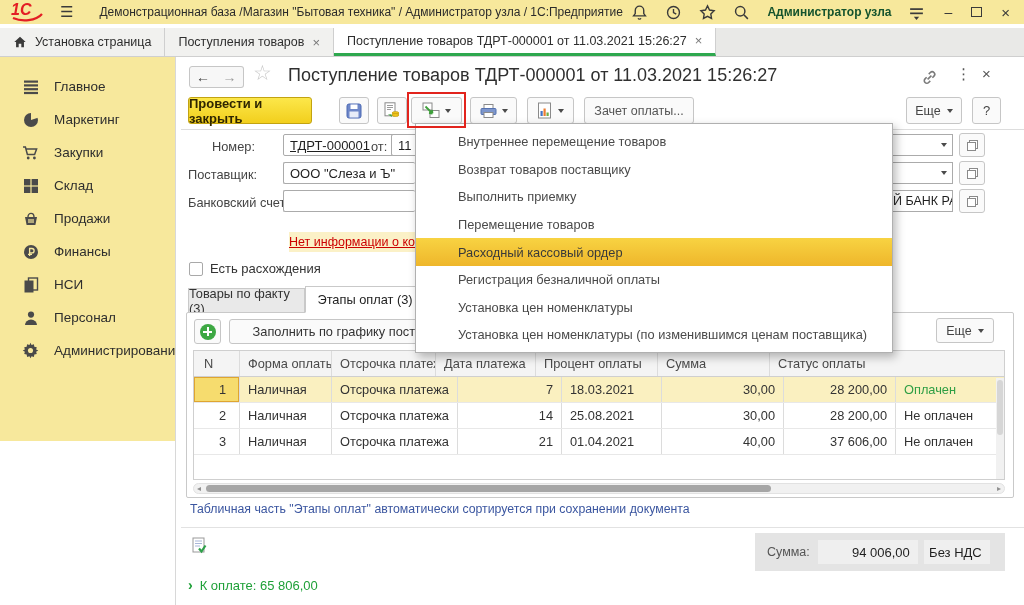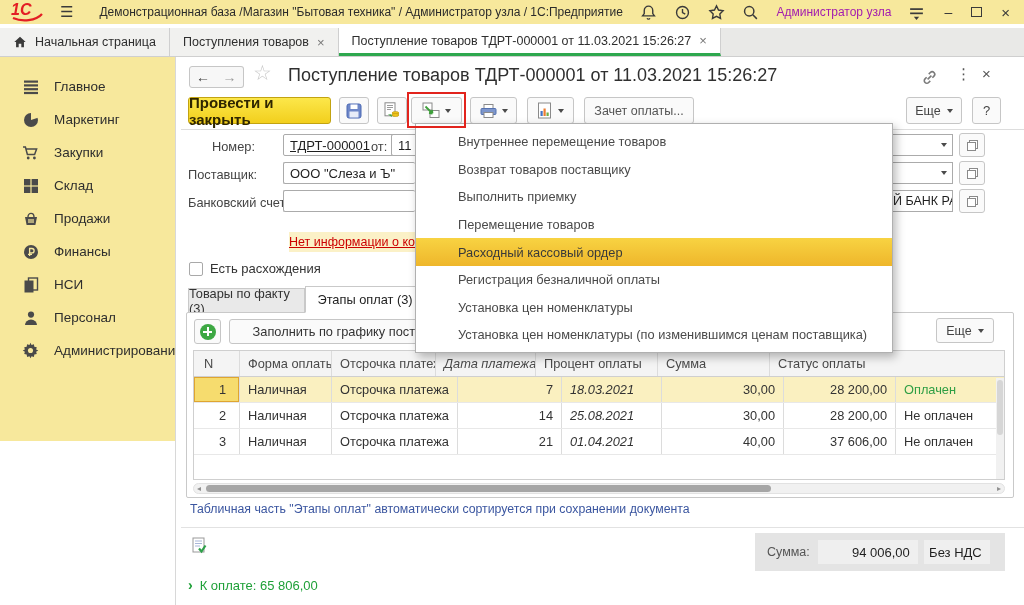--- a/index.html
+++ b/index.html
@@ -8,21 +8,21 @@
           font-family:"Liberation Sans",sans-serif;font-size:13px;color:#333;margin:0 auto;}
 
   
   .titlebar{position:absolute;left:0;top:0;width:1024px;height:24px;background:#F7E89C;
             display:flex;align-items:center;}
   .logo{margin-left:10px;}
   .burger{margin-left:16px;font-size:15px;color:#3a3a3a;cursor:pointer;}
   .win-title{margin-left:26px;font-size:12px;color:#2b2b2b;white-space:nowrap;}
   .tb-right{margin-left:auto;display:flex;align-items:center;gap:17px;margin-right:12px;}
   .tb-ic{width:17px;height:17px;display:block;cursor:pointer;}
-  .user-name{font-size:12px;color:#a21caf;white-space:nowrap;cursor:pointer;}
+  .user-name{font-size:12px;color:#14532d;white-space:nowrap;cursor:pointer;font-weight:bold;}
   .win-min{font-size:14px;color:#3a3a3a;cursor:pointer;padding:0 2px;}
   .win-max{width:11px;height:10px;border:1.5px solid #3a3a3a;display:inline-block;cursor:pointer;}
   .win-close{font-size:15px;color:#3a3a3a;cursor:pointer;padding:0 2px;}
 
   
   .tabbar{position:absolute;left:0;top:28px;width:1024px;height:29px;background:#E9E9E7;
           border-bottom:1px solid #CFCFCF;display:flex;}
   .tab{display:flex;align-items:center;gap:8px;padding:0 13px;font-size:12.5px;color:#2e2e2e;
        background:#F1F1EF;border-right:1px solid #CFCFCF;cursor:pointer;white-space:nowrap;}
   .tab .tclose{color:#777;font-size:13px;}
@@ -46,22 +46,22 @@
   .fav-star{position:absolute;left:253px;top:61px;font-size:21px;color:#C9C9C9;cursor:pointer;}
   .doc-title{position:absolute;left:288px;top:65px;font-size:18px;color:#2f2f2f;white-space:nowrap;}
   .link-ic{position:absolute;left:921px;top:69px;cursor:pointer;}
   .dots-ic{position:absolute;left:956px;top:65px;font-size:15px;color:#555;cursor:pointer;}
   .doc-close{position:absolute;left:982px;top:65px;font-size:15px;color:#555;cursor:pointer;}
 
   
   .btn{border:1px solid #C6C6C6;border-radius:3px;background:#FAFAFA;display:flex;align-items:center;
        justify-content:center;cursor:pointer;}
   .tbtn{position:absolute;top:97px;height:27px;}
-  .post-close{left:188px;width:143px;background:linear-gradient(#FCE74A,#F2CF1D);border-color:#C2A311;
-              font-weight:bold;font-size:15px;color:#2f2600;}
+  .post-close{left:188px;width:124px;background:linear-gradient(#FCE74A,#F2CF1D);border-color:#C2A311;
+              font-weight:bold;font-size:13px;color:#2f2600;}
   .b-save{left:339px;width:30px;}
   .b-post{left:377px;width:30px;}
   .b-based{left:411px;width:51px;gap:5px;}
   .b-print{left:470px;width:47px;gap:5px;}
   .b-report{left:527px;width:47px;gap:5px;}
   .b-offset{left:584px;width:110px;font-size:12.5px;color:#555;}
   .b-more-top{left:906px;width:56px;font-size:12.5px;color:#444;gap:6px;}
   .b-help{left:972px;width:29px;font-size:13px;color:#444;}
   .caret{width:0;height:0;border-left:3.5px solid transparent;border-right:3.5px solid transparent;
          border-top:4px solid #4a4a4a;display:inline-block;}
@@ -106,21 +106,21 @@
   .tbl{position:absolute;left:193px;top:350px;width:812px;height:130px;border:1px solid #CFCFCF;background:#fff;}
   .tr{display:flex;height:26px;align-items:stretch;}
   .thead{background:#F4F4F4;border-bottom:1px solid #CFCFCF;color:#4a4a4a;}
   .td,.th{display:flex;align-items:center;padding:0 8px;font-size:12.8px;border-right:1px solid #DCDCDC;
           white-space:nowrap;overflow:hidden;}
   .tr.data{border-bottom:1px solid #E8E8E8;cursor:pointer;}
   .c-n{width:46px;justify-content:flex-end;padding-right:13px;}
   .c-form{width:92px;}
   .c-vid{width:126px;}
   .c-otsr{width:104px;}
-  .c-date{width:100px;font-style:italic;}
+  .c-date{width:100px;}
   .c-proc{width:122px;}
   .c-sum{width:112px;}
   .c-status{flex:1;border-right:none;}
   .td.c-otsr,.td.c-proc,.td.c-sum{justify-content:flex-end;}
   .th.c-n{justify-content:flex-start;padding-left:10px;}
   .tr.sel .td{background:#FAF0C0;}
   .tr.sel .c-n{background:#F6DC6E;box-shadow:inset 0 0 0 1px #DFA530;}
   .tr.sel .c-status{color:#2E9E44;}
   .vscroll{position:absolute;left:996px;top:378px;width:8px;height:101px;background:#F1F1F1;}
   .vthumb{position:absolute;left:1px;top:2px;width:6px;height:55px;background:#D6D6D6;border-radius:3px;}
@@ -198,21 +198,21 @@
       <span class="win-max"></span>
       <span class="win-close">×</span>
     </div>
   </div>
 
   <div class="tabbar">
     <div class="tab">
       <svg width="14" height="14" viewBox="0 0 16 16">
         <path d="M8 2 L14.5 8 H12.5 V14 H9.5 V10 H6.5 V14 H3.5 V8 H1.5 Z" fill="#3a3a3a"></path>
       </svg>
-      <span>Начальная страница</span>
+      <span>Установка страница</span>
     </div>
     <div class="tab">
       <span>Поступления товаров</span>
       <span class="tclose">×</span>
     </div>
     <div class="tab active">
       <span>Поступление товаров ТДРТ-000001 от 11.03.2021 15:26:27</span>
       <span class="tclose">×</span>
     </div>
   </div>

